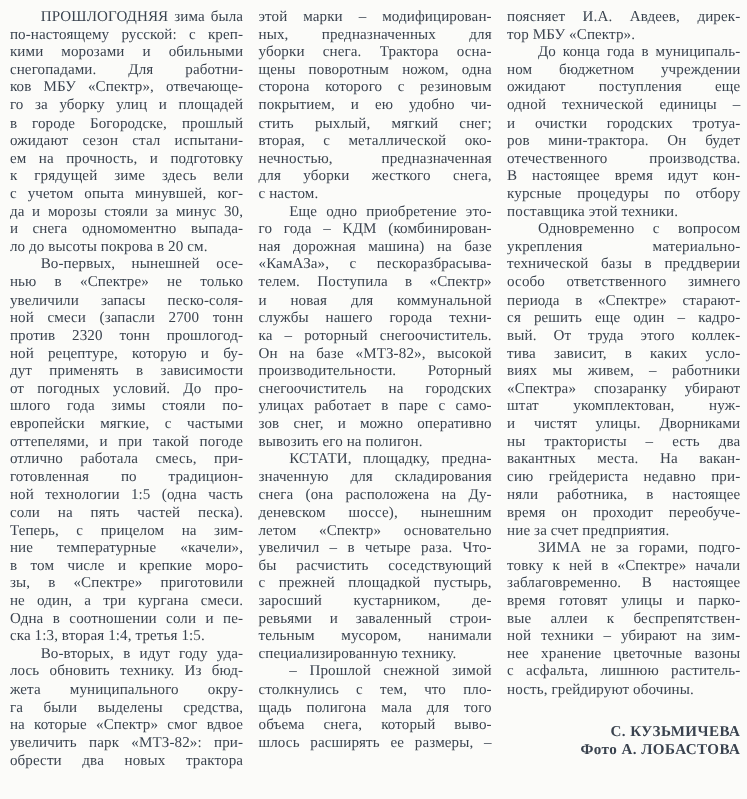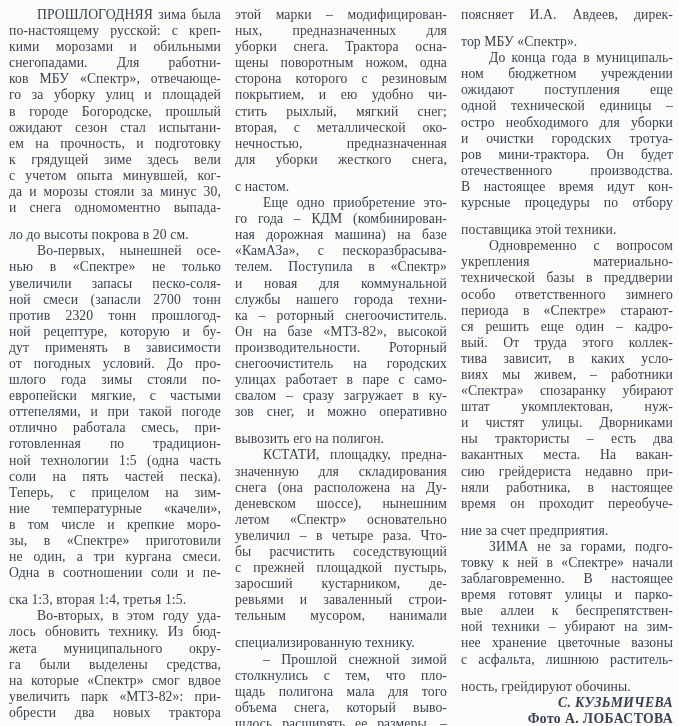--- a/index.html
+++ b/index.html
@@ -32,35 +32,34 @@
     color: #3a434f;
     text-align: justify;
     text-align-last: justify;
     -moz-text-align-last: justify;
     white-space: nowrap;
     letter-spacing: 0.1px;
   }
   .line.end {
     text-align: left;
     text-align-last: left;
-    margin-top: 11px;
     -moz-text-align-last: left;
   }
   .line.indent {
     text-indent: 28px;
   }
   .line.byline {
     font-weight: bold;
     text-align: right;
     text-align-last: right;
     -moz-text-align-last: right;
     letter-spacing: 0.4px;
   }
   .line.gap {
-    font-style: italic;
+    margin-top: 22px;
   }
 </style>
 </head>
 <body>
 
 <div class="page">
   <div class="col">
       <div class="line indent">ПРОШЛОГОДНЯЯ зима была</div>
       <div class="line">по-настоящему русской: с креп-</div>
       <div class="line">кими морозами и обильными</div>
@@ -90,21 +89,21 @@
       <div class="line">готовленная по традицион-</div>
       <div class="line">ной технологии 1:5 (одна часть</div>
       <div class="line">соли на пять частей песка).</div>
       <div class="line">Теперь, с прицелом на зим-</div>
       <div class="line">ние температурные «качели»,</div>
       <div class="line">в том числе и крепкие моро-</div>
       <div class="line">зы, в «Спектре» приготовили</div>
       <div class="line">не один, а три кургана смеси.</div>
       <div class="line">Одна в соотношении соли и пе-</div>
       <div class="line end">ска 1:3, вторая 1:4, третья 1:5.</div>
-      <div class="line indent">Во-вторых, в этом году уда-</div>
+      <div class="line indent">Во-вторых, в идут году уда-</div>
       <div class="line">лось обновить технику. Из бюд-</div>
       <div class="line">жета муниципального окру-</div>
       <div class="line">га были выделены средства,</div>
       <div class="line">на которые «Спектр» смог вдвое</div>
       <div class="line">увеличить парк «МТЗ-82»: при-</div>
       <div class="line">обрести два новых трактора</div>
     </div>
   <div class="col">
       <div class="line">этой марки – модифицирован-</div>
       <div class="line">ных, предназначенных для</div>
@@ -122,21 +121,20 @@
       <div class="line">ная дорожная машина) на базе</div>
       <div class="line">«КамАЗа», с пескоразбрасыва-</div>
       <div class="line">телем. Поступила в «Спектр»</div>
       <div class="line">и новая для коммунальной</div>
       <div class="line">службы нашего города техни-</div>
       <div class="line">ка – роторный снегоочиститель.</div>
       <div class="line">Он на базе «МТЗ-82», высокой</div>
       <div class="line">производительности. Роторный</div>
       <div class="line">снегоочиститель на городских</div>
       <div class="line">улицах работает в паре с само-</div>
-      <div class="line">свалом – сразу загружает в ку-</div>
       <div class="line">зов снег, и можно оперативно</div>
       <div class="line end">вывозить его на полигон.</div>
       <div class="line indent">КСТАТИ, площадку, предна-</div>
       <div class="line">значенную для складирования</div>
       <div class="line">снега (она расположена на Ду-</div>
       <div class="line">деневском шоссе), нынешним</div>
       <div class="line">летом «Спектр» основательно</div>
       <div class="line">увеличил – в четыре раза. Что-</div>
       <div class="line">бы расчистить соседствующий</div>
       <div class="line">с прежней площадкой пустырь,</div>
@@ -150,21 +148,20 @@
       <div class="line">объема снега, который выво-</div>
       <div class="line">шлось расширять ее размеры, –</div>
     </div>
   <div class="col">
       <div class="line">поясняет И.А. Авдеев, дирек-</div>
       <div class="line end">тор МБУ «Спектр».</div>
       <div class="line indent">До конца года в муниципаль-</div>
       <div class="line">ном бюджетном учреждении</div>
       <div class="line">ожидают поступления еще</div>
       <div class="line">одной технической единицы –</div>
-      <div class="line">остро необходимого для уборки</div>
       <div class="line">и очистки городских тротуа-</div>
       <div class="line">ров мини-трактора. Он будет</div>
       <div class="line">отечественного производства.</div>
       <div class="line">В настоящее время идут кон-</div>
       <div class="line">курсные процедуры по отбору</div>
       <div class="line end">поставщика этой техники.</div>
       <div class="line indent">Одновременно с вопросом</div>
       <div class="line">укрепления материально-</div>
       <div class="line">технической базы в преддверии</div>
       <div class="line">особо ответственного зимнего</div>

